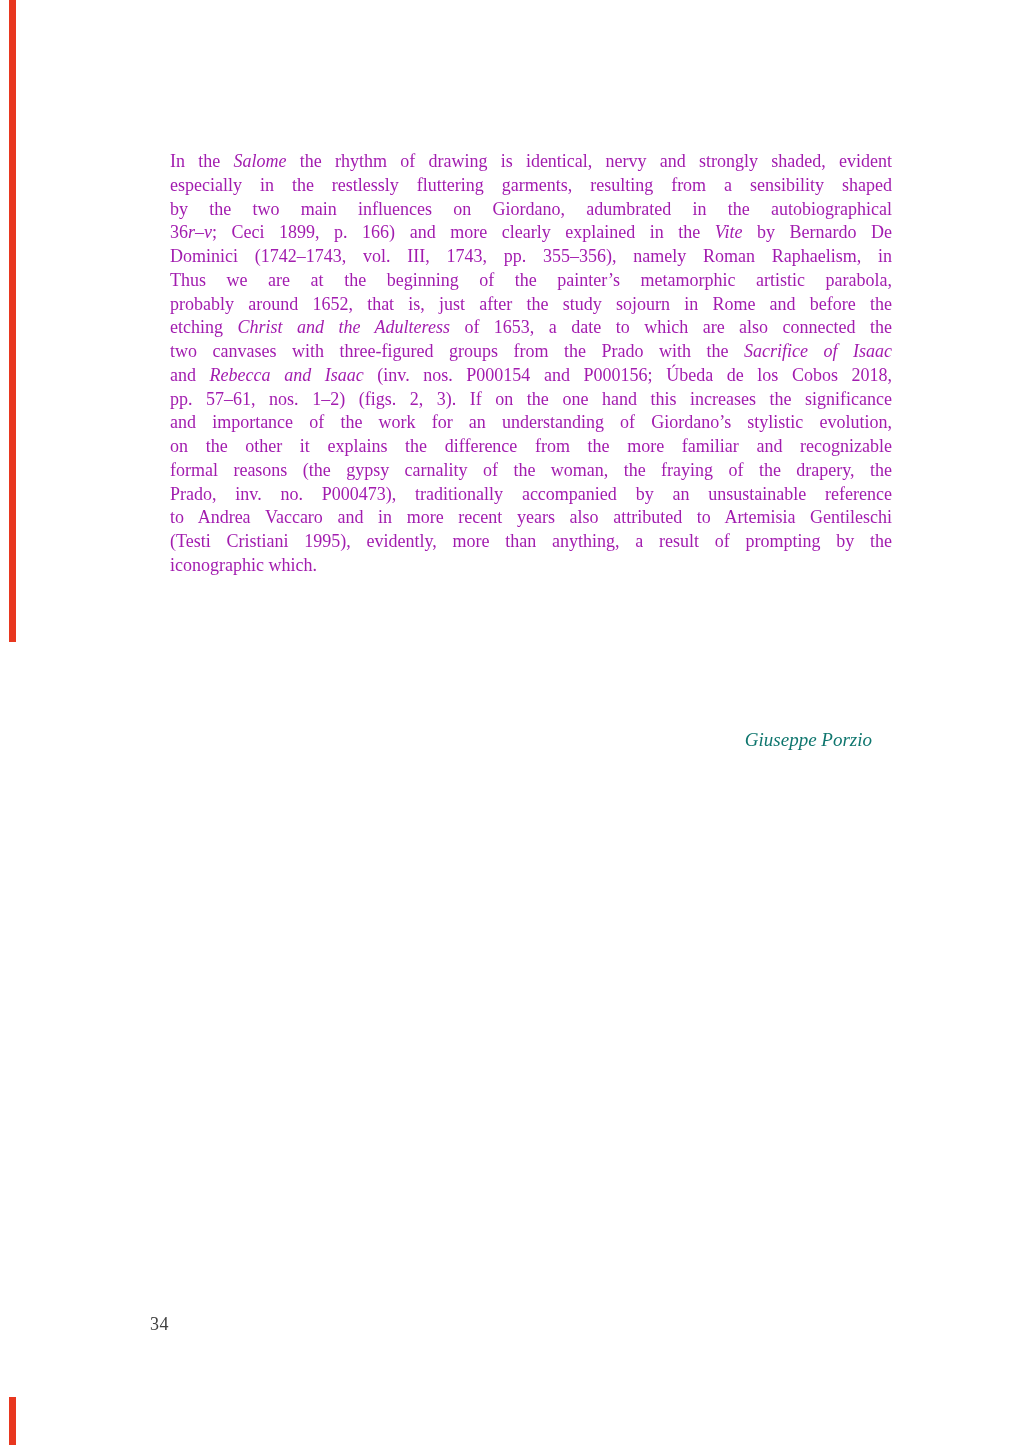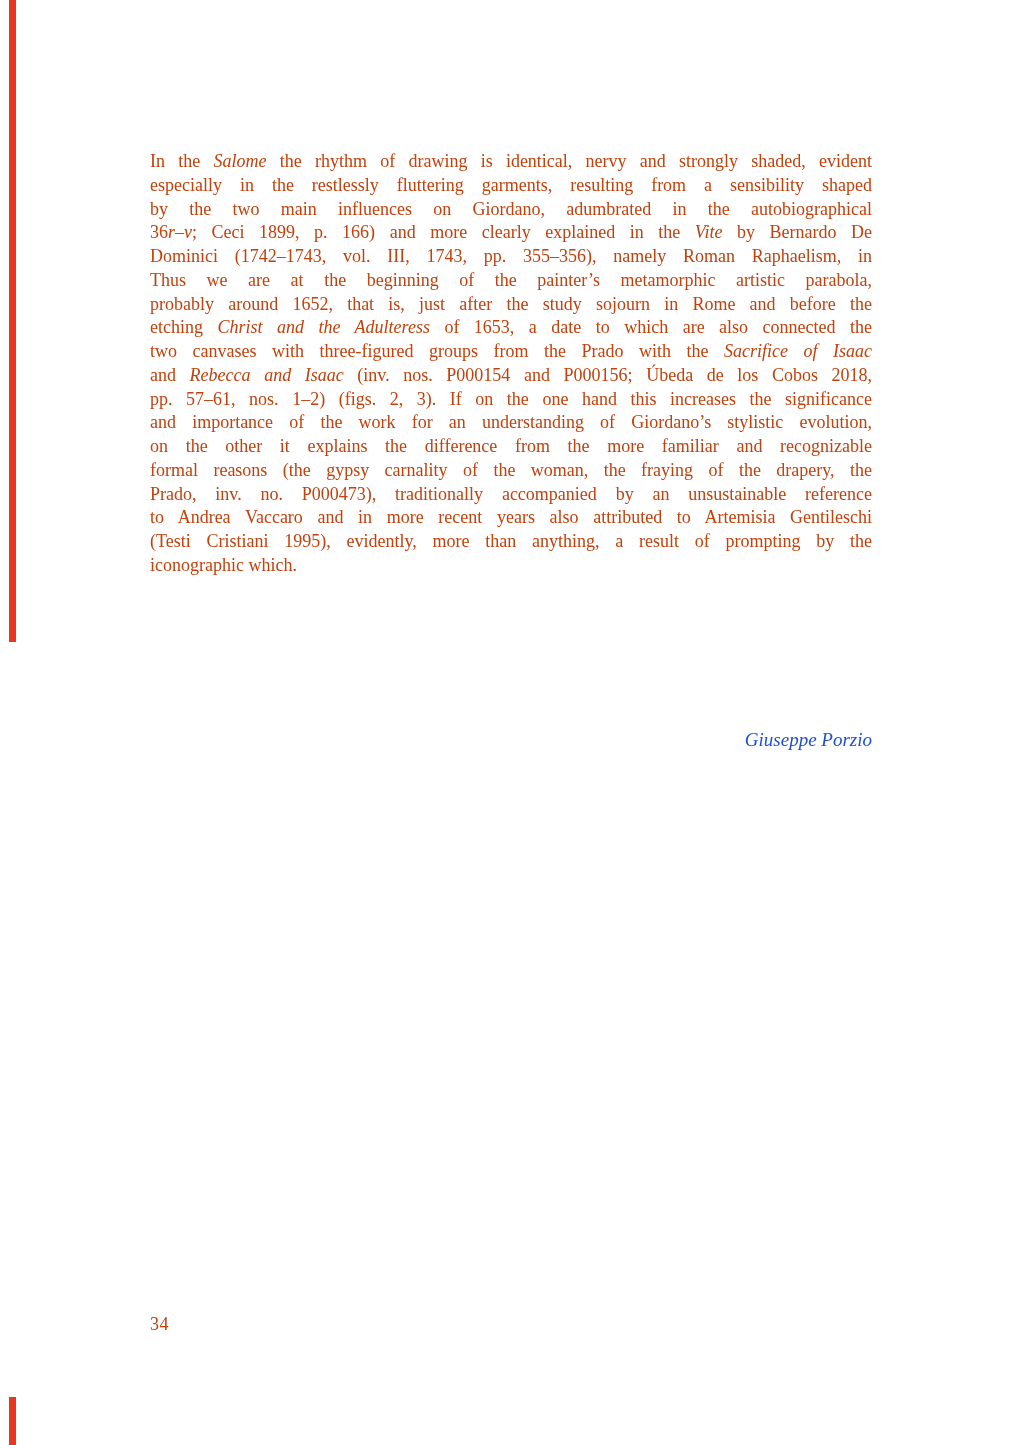--- a/index.html
+++ b/index.html
@@ -40,50 +40,50 @@
     font-size: 19px;
     line-height: 25px;
     color: #2f2f2f;
   }
   .page-number {
     position: absolute;
     left: 150px;
     top: 1313px;
     font-size: 18px;
     line-height: 22px;
-    color: #c2410c;
+    color: #404040;
     letter-spacing: 0.5px;
   }
 </style>
 </head>
 <body style="background: rgb(255, 255, 255);">
 
 <div class="page">
 
   <div class="edge-mark top" style="background: rgb(232, 55, 31);"></div>
   <div class="edge-mark bottom" style="background: rgb(232, 55, 31);"></div>
 
-  <div class="body-text" id="body-text" style="color: #c2410c;">
+  <div class="body-text" id="body-text" style="color: #a21caf; margin-left: 20px;">
       <div class="text-line"><span>In the </span><i>Salome</i><span> the rhythm of drawing is identical, nervy and strongly shaded, evident</span></div>
       <div class="text-line"><span>especially in the restlessly fluttering garments, resulting from a sensibility shaped</span></div>
       <div class="text-line"><span>by the two main influences on Giordano, adumbrated in the autobiographical</span></div>
       <div class="text-line"><span>36</span><i>r–v</i><span>; Ceci 1899, p. 166) and more clearly explained in the </span><i>Vite</i><span> by Bernardo De</span></div>
       <div class="text-line"><span>Dominici (1742–1743, vol. III, 1743, pp. 355–356), namely Roman Raphaelism, in</span></div>
       <div class="text-line"><span>Thus we are at the beginning of the painter’s metamorphic artistic parabola,</span></div>
       <div class="text-line"><span>probably around 1652, that is, just after the study sojourn in Rome and before the</span></div>
       <div class="text-line"><span>etching </span><i>Christ and the Adulteress</i><span> of 1653, a date to which are also connected the</span></div>
       <div class="text-line"><span>two canvases with three-figured groups from the Prado with the </span><i>Sacrifice of Isaac</i></div>
       <div class="text-line"><span>and </span><i>Rebecca and Isaac</i><span> (inv. nos. P000154 and P000156; Úbeda de los Cobos 2018,</span></div>
       <div class="text-line"><span>pp. 57–61, nos. 1–2) (figs. 2, 3). If on the one hand this increases the significance</span></div>
       <div class="text-line"><span>and importance of the work for an understanding of Giordano’s stylistic evolution,</span></div>
       <div class="text-line"><span>on the other it explains the difference from the more familiar and recognizable</span></div>
       <div class="text-line"><span>formal reasons (the gypsy carnality of the woman, the fraying of the drapery, the</span></div>
       <div class="text-line"><span>Prado, inv. no. P000473), traditionally accompanied by an unsustainable reference</span></div>
       <div class="text-line"><span>to Andrea Vaccaro and in more recent years also attributed to Artemisia Gentileschi</span></div>
       <div class="text-line"><span>(Testi Cristiani 1995), evidently, more than anything, a result of prompting by the</span></div>
       <div class="text-line last"><span>iconographic which.</span></div>
     </div>
 
-  <div class="signature" style="color: #1d4ed8;">Giuseppe Porzio</div>
+  <div class="signature" style="color: #0f766e;">Giuseppe Porzio</div>
 
   <div class="page-number">34</div>
 
 </div>
 
 </body></html>

